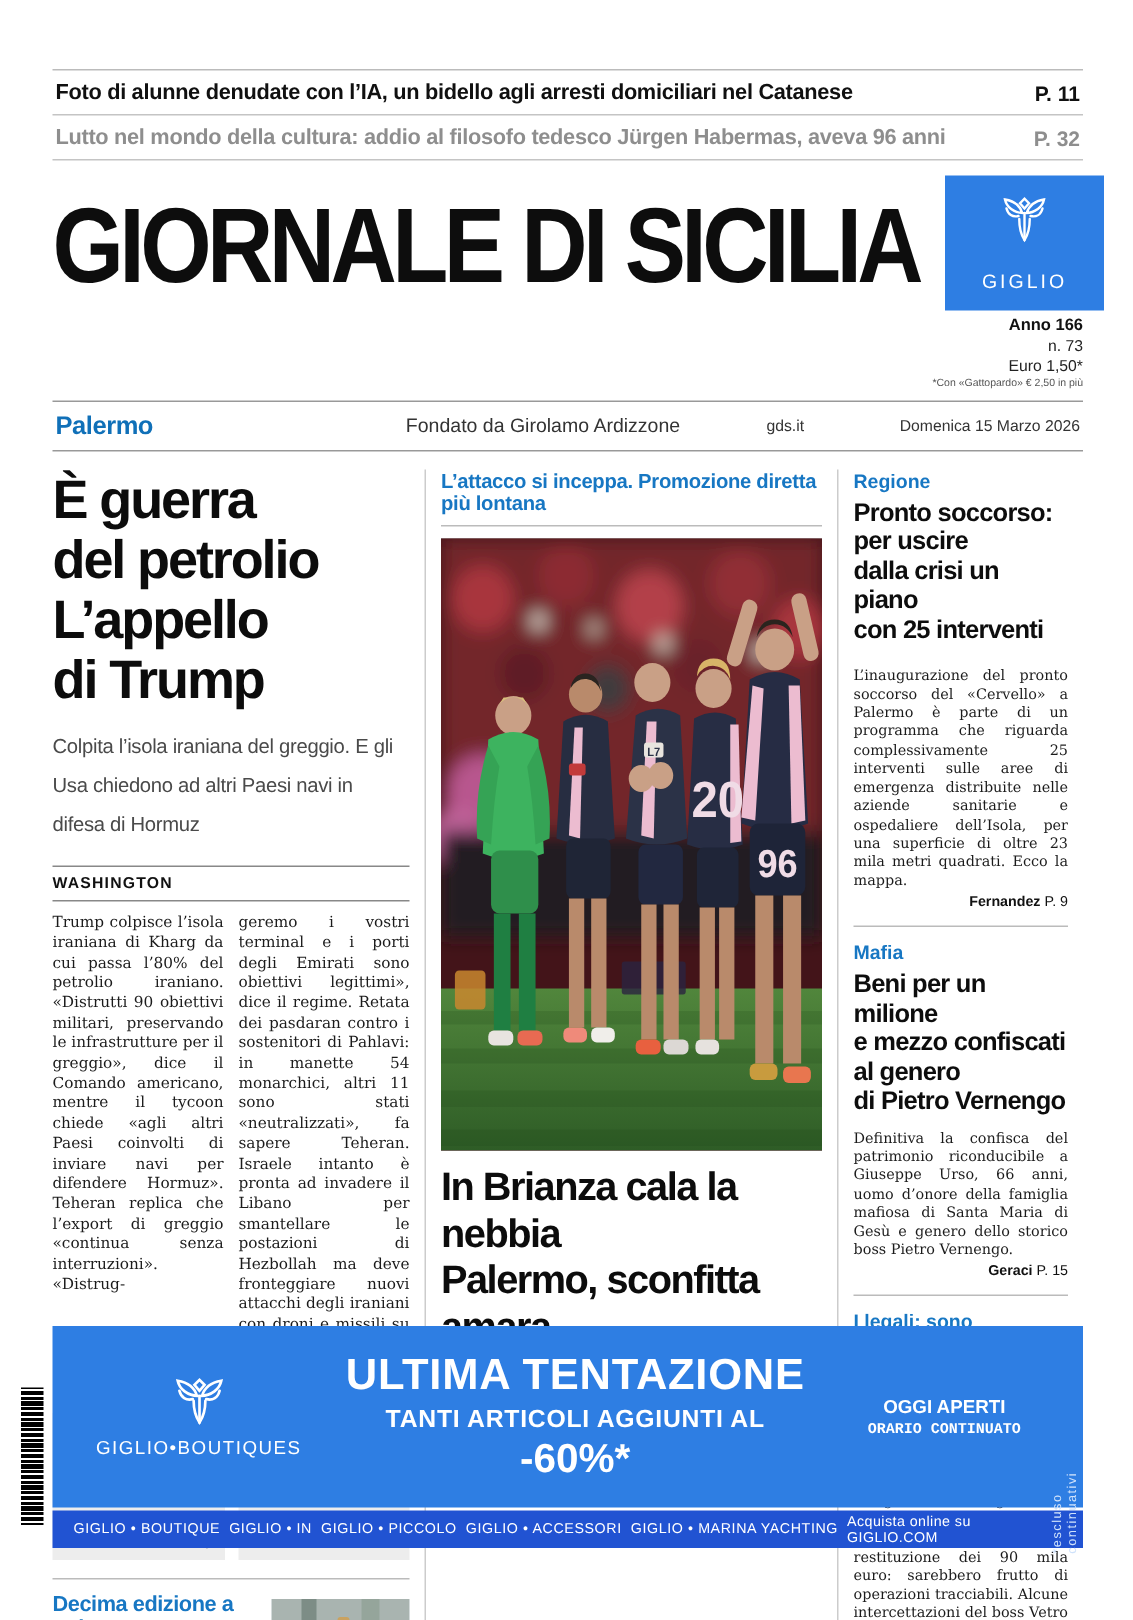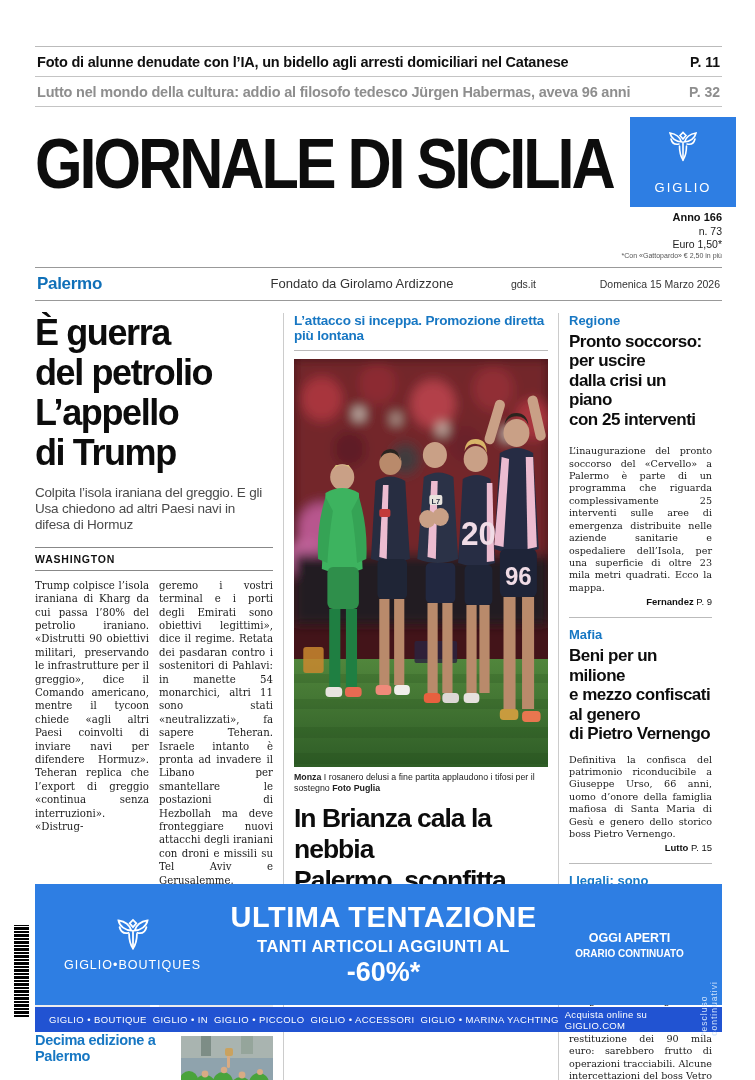--- a/index.html
+++ b/index.html
@@ -35,21 +35,21 @@
   .dateline .date { font-size:10.5px; color:#333; width:160px; text-align:right; }
 
   
   .main { display:flex; margin:12px 33px 0 35px; }
   .col-left  { width:248px; padding-right:10px; }
   .col-mid   { width:276px; padding:0 10px; border-left:1px solid #ccc; border-right:1px solid #ccc; }
   .col-right { width:153px; padding-left:10px; }
 
   
   .h1 { font-size:36px; line-height:40px; font-weight:800; letter-spacing:-1.4px; white-space:pre-line; color:#0c0c0c; }
-  .standfirst { margin-top:12px; font-size:13.5px; line-height:16px; color:#4a4a4a; letter-spacing:-0.2px; }
+  .standfirst { margin-top:12px; font-size:13.5px; line-height:26px; color:#4a4a4a; letter-spacing:-0.2px; }
   .washhead { margin-top:14px; border-top:1px solid #888; border-bottom:1px solid #888; padding:5px 0; font-size:10.5px; font-weight:800; letter-spacing:0.8px; }
   .bodycols { display:flex; gap:10px; margin-top:8px; }
   .bodycols .bc { width:50%; font-family:"DejaVu Serif", serif; font-size:10.2px; line-height:13.4px; text-align:justify; color:#1b1b1b; }
   .pageref { text-align:right; font-size:10px; font-weight:800; margin-top:2px; }
 
   .boxrow { display:flex; gap:9px; margin-top:12px; }
   .gbox { background:#ededed; width:50%; padding:8px 9px 6px 9px; min-height:80px; display:flex; flex-direction:column; }
   .gbox .bk { color:#1777c3; font-weight:800; font-size:13px; }
   .gbox .bt { font-size:16.5px; line-height:19px; letter-spacing:-0.4px; color:#222; margin-top:2px; }
   .gbox .bp { margin-top:auto; text-align:right; font-size:9px; font-weight:800; color:#444; }
@@ -84,21 +84,21 @@
   .adwrap { position:absolute; left:35px; right:33px; top:884px; }
   .ad { position:relative; background:#2e7ee3; color:#fff; height:121px; display:flex; align-items:center; }
   .ad .brand { width:195px; display:flex; flex-direction:column; align-items:center; gap:5px; }
   .ad .brand .bn { font-size:12.5px; letter-spacing:1px; }
   .ad .center { flex:1; text-align:center; }
   .ad .center .l1 { font-size:29px; font-weight:700; letter-spacing:0.5px; }
   .ad .center .l2 { font-size:16.5px; font-weight:700; margin-top:3px; letter-spacing:0.5px; }
   .ad .center .l3 { font-size:27px; font-weight:800; margin-top:1px; }
   .ad .right { width:185px; text-align:center; }
   .ad .right .r1 { font-size:12.5px; font-weight:800; }
-  .ad .right .r2 { font-size:10px; font-weight:700; margin-top:3px; }
+  .ad .right .r2 { font-size:10px; font-weight:700; margin-top:3px;font-family:Liberation Mono, monospace; }
   .ad .vnote { position:absolute; right:3px; top:50%; transform:translateY(-50%); writing-mode:vertical-rl; rotate:180deg; font-size:8.5px; letter-spacing:1px; color:#cfe2fb; }
   .adnav { margin-top:2px; background:#2153d2; color:#fff; height:25px; display:flex; align-items:center; padding:0 14px; gap:6px; }
   .adnav .lnk { font-size:9.5px; letter-spacing:0.4px; white-space:nowrap; }
   .adnav .cta { margin-left:auto; font-size:9.5px; letter-spacing:0.3px; }
 
   .barcode { position:absolute; left:14px; top:925px; width:15px; height:92px;
     background:repeating-linear-gradient(0deg,#000 0 2px,#fff 2px 3px,#000 3px 6px,#fff 6px 7px); }
 </style>
 </head>
 <body>
@@ -320,25 +320,20 @@
           <path d="M224 98 l-8 88 l10 2 l6 -88 Z" fill="#ecbcd0"></path>
           <rect x="222" y="190" width="40" height="48" rx="6" fill="#1e2438"></rect>
           <text x="242" y="226" font-family="Liberation Sans, sans-serif" font-size="26" font-weight="700" fill="#f0dce6" text-anchor="middle">96</text>
           <rect x="226" y="238" width="13" height="112" fill="#b98a6b"></rect>
           <rect x="246" y="238" width="13" height="112" fill="#b98a6b"></rect>
           <rect x="222" y="350" width="20" height="11" rx="4" fill="#c89b3e"></rect>
           <rect x="246" y="352" width="20" height="11" rx="4" fill="#e8764f"></rect>
         </g>
       </svg>
 
-      <div class="caption">
-        <b>Monza</b>
-        <span>I rosanero delusi a fine partita applaudono i tifosi per il sostegno</span>
-        <b>Foto Puglia</b>
-      </div>
 
       <div class="h2">In Brianza cala la nebbia
 Palermo, sconfitta amara</div>
       <div class="midsub">Il Monza vince 3-0 come all’andata e vola a +6 in classifica</div>
       <div class="midby">
         <b>Butera, Orifici, A. Arena</b>
         <span class="pg">P. 42-43</span>
       </div>
     </div>
 
@@ -356,21 +351,21 @@
         </div>
       </div>
       <div class="rsec">
         <div class="rk">Mafia</div>
         <div class="rh">Beni per un milione
 e mezzo confiscati
 al genero
 di Pietro Vernengo</div>
         <div class="rb">Definitiva la confisca del patrimonio riconducibile a Giuseppe Urso, 66 anni, uomo d’onore della famiglia mafiosa di Santa Maria di Gesù e genero dello storico boss Pietro Vernengo.</div>
         <div class="rby">
-          <b>Lutto</b>
+          <b>Geraci</b>
           <span>P. 15</span>
         </div>
       </div>
       <div class="rsec">
         <div class="rk">I legali: sono tracciabili</div>
         <div class="rh">Iacolino prepara
 il ricorso: chiederà
 la restituzione
 dei contanti</div>
         <div class="rb">I legali del manager sotto inchiesta per concorso esterno chiederanno la restituzione dei 90 mila euro: sarebbero frutto di operazioni tracciabili. Alcune intercettazioni del boss Vetro riguardano campagne elettorali.</div>

